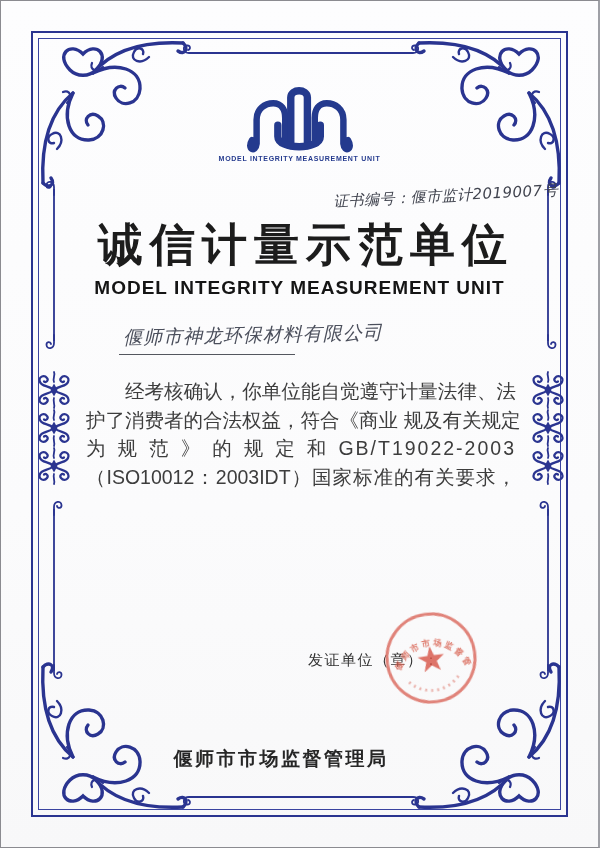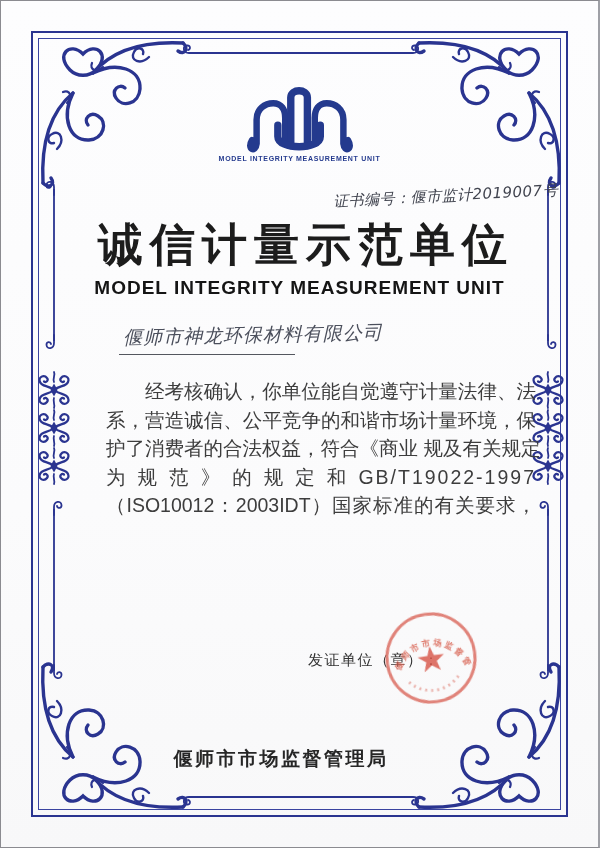--- a/index.html
+++ b/index.html
@@ -35,21 +35,21 @@
     font-weight:800;font-size:19px;letter-spacing:1px;color:#151515;
   }
   
   .company{
     position:absolute;left:122px;top:322px;width:200px;
     font-size:19px;font-style:italic;color:#4b4f5c;letter-spacing:1px;
     transform:rotate(-1.2deg);white-space:nowrap;
   }
   .company-underline{position:absolute;left:118px;top:353px;width:176px;height:0;border-top:1.5px solid #54575f;}
   
-  .body-text{position:absolute;left:85px;top:376px;width:430px;color:#3d3d3d;font-size:19.5px;margin-left:20px;}
+  .body-text{position:absolute;left:85px;top:376px;width:430px;color:#3d3d3d;font-size:19.5px;}
   .body-line{height:28.6px;line-height:28.6px;text-align:justify;text-align-last:justify;white-space:nowrap;}
   .body-line.first{text-indent:2em;}
   .body-line.spread{letter-spacing:2px;}
   .body-line.last{text-align:left;text-align-last:left;}
   
   .issuer-label{position:absolute;left:307px;top:650px;font-size:15px;letter-spacing:1.5px;color:#333;white-space:nowrap;}
   .seal{position:absolute;left:379px;top:606px;opacity:.82;filter:blur(.4px);transform:rotate(-8deg);}
   
   .org-name{
     position:absolute;left:0;top:745px;width:560px;text-align:center;
@@ -143,23 +143,22 @@
   <div class="cert-no"><span>证书编号：</span><span>偃市监计2019007号</span></div>
 
   <div class="title-zh">诚信计量示范单位</div>
   <div class="title-en">MODEL INTEGRITY MEASUREMENT UNIT</div>
 
   <div class="company">偃师市神龙环保材料有限公司</div>
   <div class="company-underline"></div>
 
   <div class="body-text">
     <div class="body-line first">经考核确认，你单位能自觉遵守计量法律、法</div>
-    <div class="body-line">系，营造诚信、公平竞争的和谐市场计量环境，保</div>
     <div class="body-line">护了消费者的合法权益，符合《商业 规及有关规定</div>
-    <div class="body-line spread">为规范》的规定和GB/T19022-1997</div>
+    <div class="body-line spread">为规范》的规定和GB/T19022-2003</div>
     <div class="body-line">（ISO10012：2003IDT）国家标准的有关要求，</div>
   </div>
 
   <div class="issuer-label">发证单位（章）：</div>
 
   <svg class="seal" width="102" height="102" viewBox="0 0 102 102">
     <circle cx="51" cy="51" r="44" fill="none" stroke="#db6a5e" stroke-width="3"></circle>
     <polygon points="51,39 54.3,48.5 64.3,48.7 56.3,54.7 59.2,64.3 51,58.6 42.8,64.3 45.7,54.7 37.7,48.7 47.7,48.5" fill="#d8574a"></polygon>
     <path id="sealTopArc" d="M18,62 A35,35 0 0 1 84,62" fill="none" stroke="none"></path>
     <text font-size="8.5" fill="#d8604f" letter-spacing="2.5" font-weight="bold">

